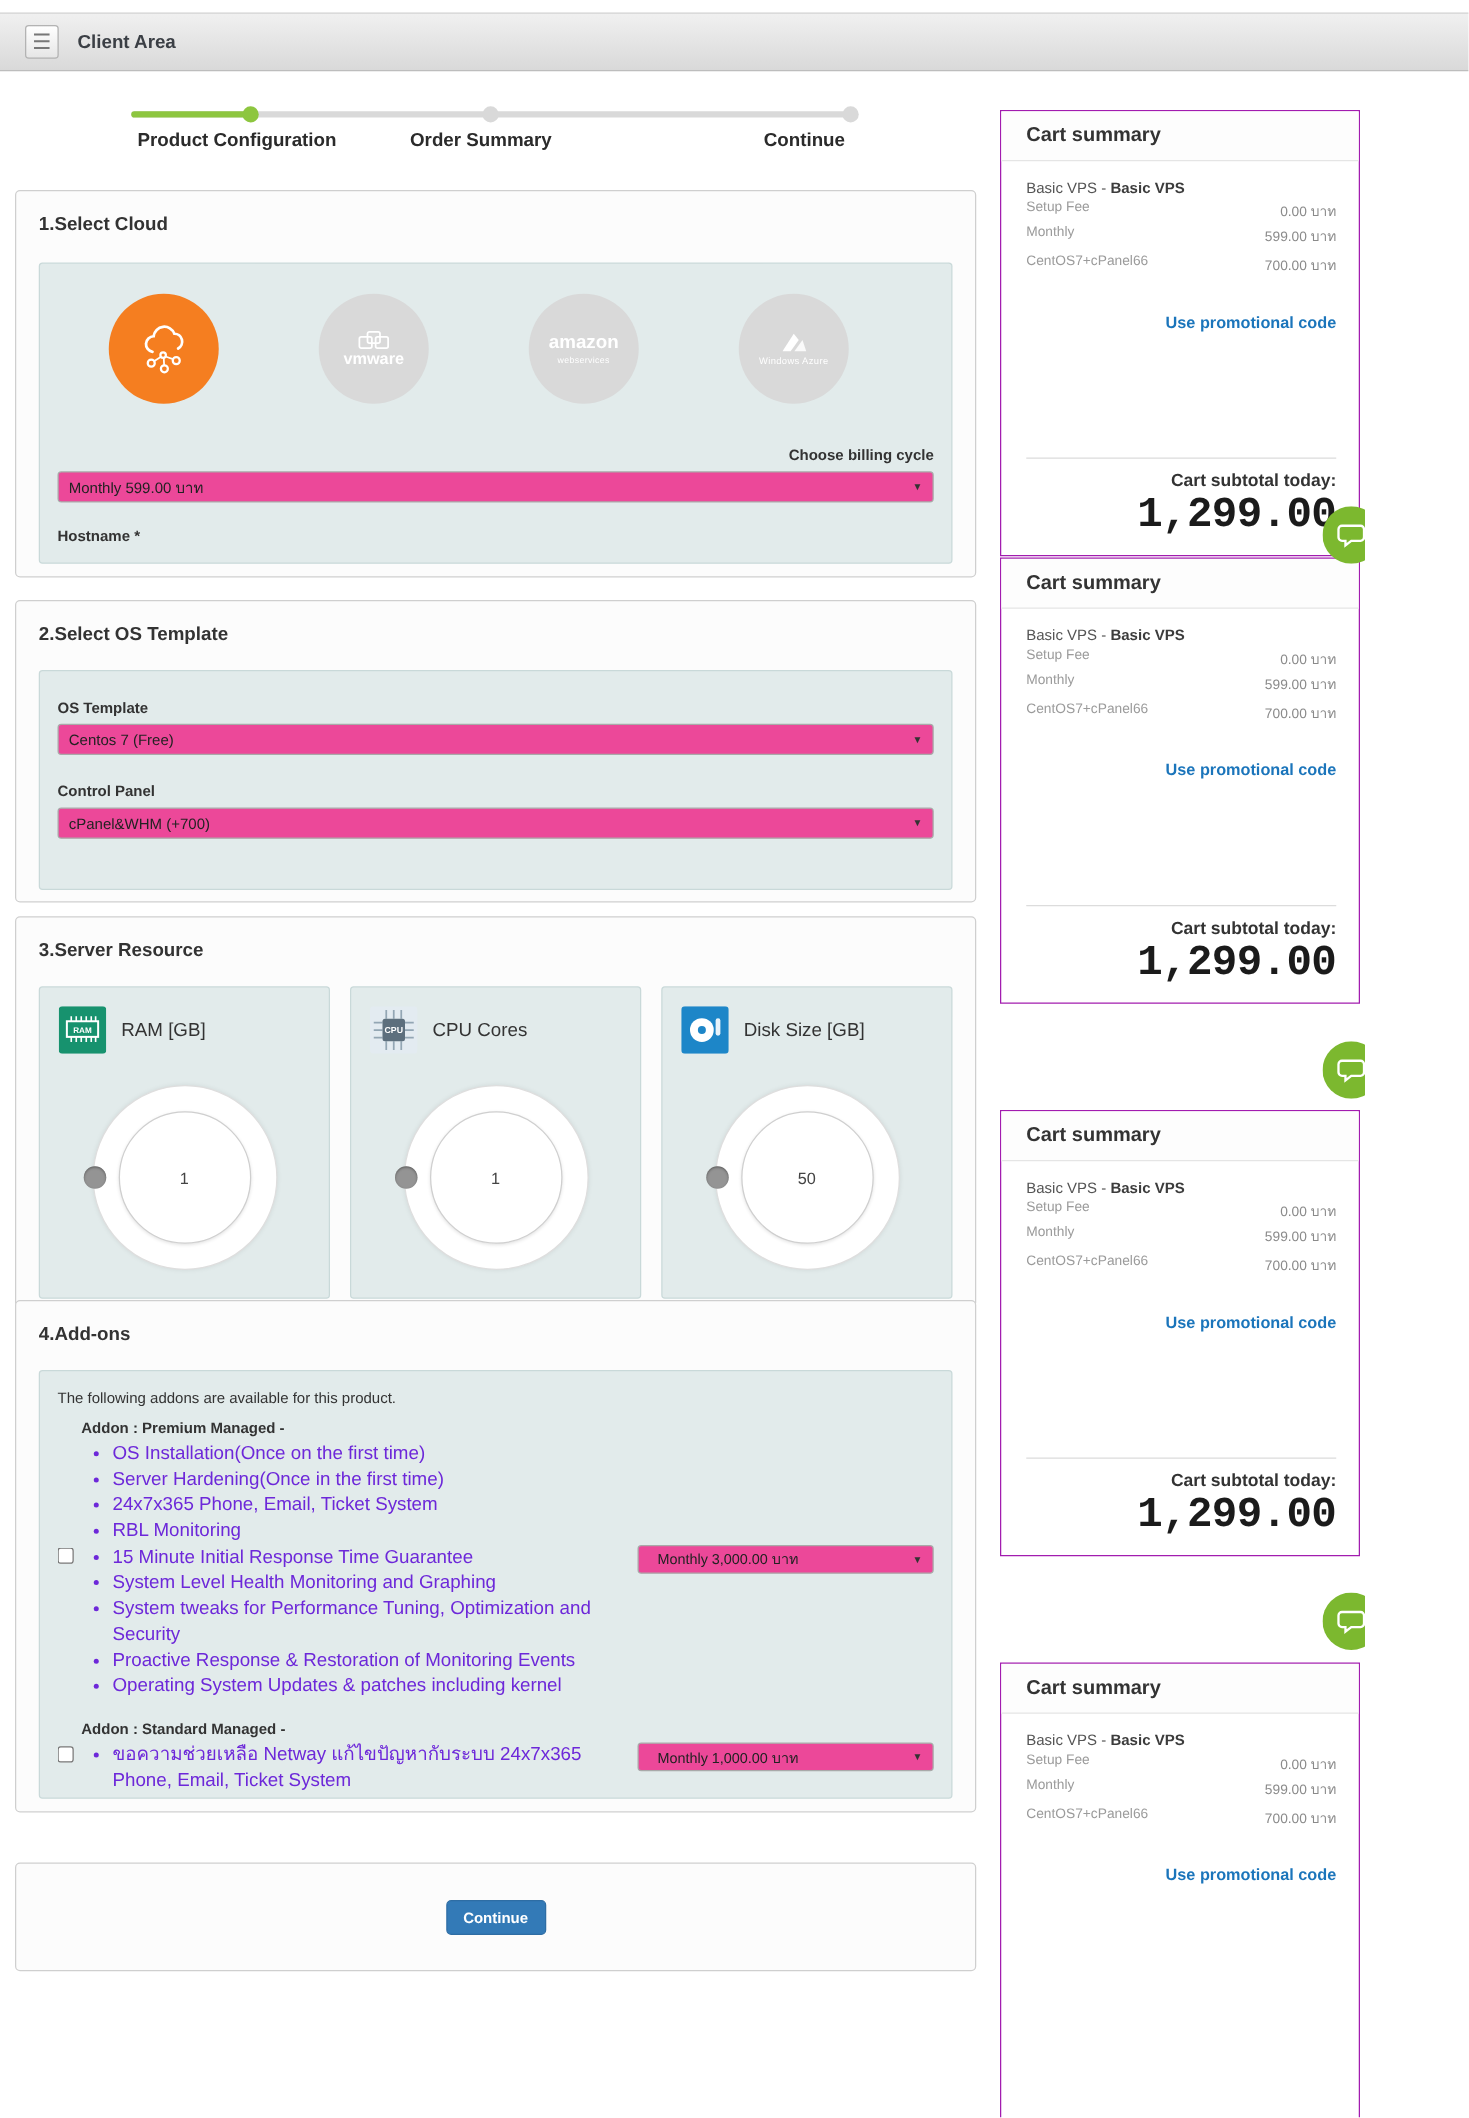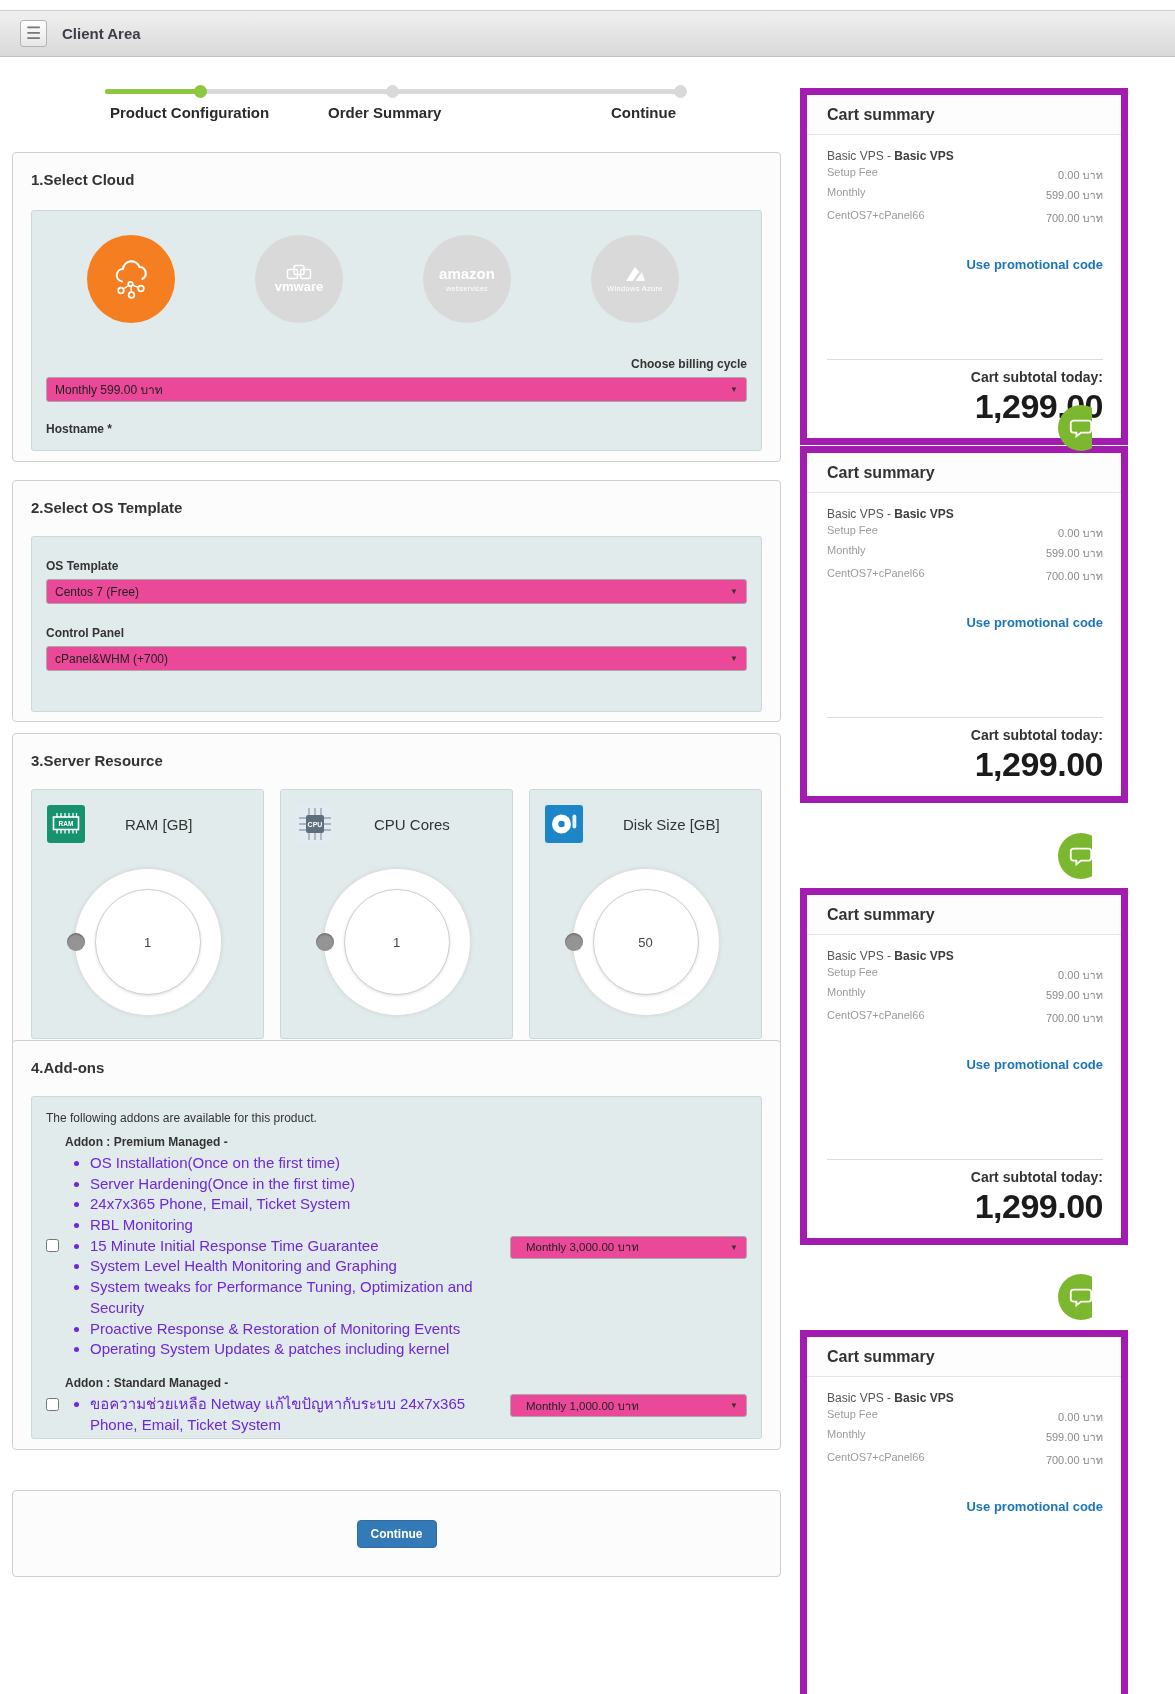--- a/index.html
+++ b/index.html
@@ -50,21 +50,21 @@
   .hn-label { margin-top: 20px; }
 
   
   .cp-label { margin-top: 22px; }
 
   
   .cards-row { margin-top: 20px; display: flex; gap: 16px; }
   .res-card { flex: 1; height: 250px; background: #e2ebeb; border: 1px solid #c9d9d9; border-radius: 3px; padding: 15px; }
   .res-head { display: flex; align-items: center; gap: 12px; }
   .res-icon svg { width: 38px; height: 38px; display: block; }
-  .res-label { font-size: 15px; color: #333; margin-left: 28px; }
+  .res-label { font-size: 15px; color: #333; }
   .knob { width: 148px; height: 148px; margin: 25px auto 0; position: relative; border-radius: 50%;
     background: #fff; border: 1px solid #dedede; box-shadow: 0 0 4px rgba(0,0,0,0.08); cursor: pointer; }
   .knob-inner { position: absolute; left: 20px; top: 20px; width: 106px; height: 106px; background: #fff;
     border: 1px solid #cfcfcf; border-radius: 50%; display: flex; align-items: center; justify-content: center;
     box-shadow: 0 1px 3px rgba(0,0,0,0.12); }
   .knob-val { font-size: 13px; color: #444; }
   .knob-handle { position: absolute; top: 50%; left: -8px; margin-top: -9px; width: 18px; height: 18px;
     background: #949494; border-radius: 50%; box-shadow: inset 0 1px 2px rgba(0,0,0,0.35); cursor: grab; }
 
   
@@ -79,39 +79,39 @@
   .addon-features li { font-size: 15px; color: #6d28d9; line-height: 1.38; }
   .addon-price { flex: none; width: 237px; margin-left: 6px; }
   .addon-price .sel-wrap { margin-top: 0; height: 23px; font-size: 11.5px; padding-left: 15px; }
 
   
   .footer-panel { display: flex; align-items: center; justify-content: center; }
   .btn-continue { background: #337ab7; border: 1px solid #2e6da4; color: #fff; font-size: 12px; font-weight: bold;
     padding: 6px 13px; border-radius: 4px; cursor: pointer; font-family: inherit; }
 
   
-  .cart { position: absolute; left: 800px; width: 328px; background: #fff; border: 7px solid #a21caf;
+  .cart { position: absolute; left: 800px; width: 288px; background: #fff; border: 1px solid #a21caf;
     display: flex; flex-direction: column; overflow: hidden; }
   .cart-1 { top: 88px;  height: 357px; }
   .cart-2 { top: 446px; height: 357px; }
   .cart-3 { top: 888px; height: 357px; }
   .cart-4 { top: 1330px; height: 500px; }
   .cart-header { flex: none; height: 40px; line-height: 39px; padding-left: 20px; font-size: 16px; font-weight: bold;
     color: #333; border-bottom: 1px solid #e5e5e5; background: #fdfdfd; }
   .cart-body { flex: 1; padding: 14px 18px 0 20px; }
   .cart-product { font-size: 12px; color: #555; margin-bottom: 3px; }
   .cart-product b { color: #3c3c3c; }
   .cart-row { display: flex; justify-content: space-between; font-size: 11px; color: #9b9b9b; margin-top: 2px; }
   .cart-row .val { color: #8a8a8a; }
   .cart-row.gap { margin-top: 5px; }
   .cart-promo { margin-top: 28px; text-align: right; }
   .cart-promo a { color: #1b75bb; font-weight: bold; font-size: 13px; text-decoration: none; cursor: pointer; }
   .cart-subtotal { flex: none; margin: 0 18px 0 20px; border-top: 1px solid #dcdcdc; padding: 9px 0 12px; text-align: right; }
   .subtotal-label { font-size: 14px; font-weight: bold; color: #333; }
-  .subtotal-value { font-size: 34px; font-weight: bold; color: #1b1b1b; margin-top: 2px; letter-spacing: -0.5px; }
+  .subtotal-value { font-size: 34px; font-weight: bold; color: #1b1b1b; margin-top: 2px; letter-spacing: -0.5px; font-family: Liberation Mono, monospace; }
 
   
   .chat-clip { position: absolute; left: 1058px; width: 34px; height: 46px; overflow: hidden; z-index: 6; }
   .chat-btn { width: 46px; height: 46px; border-radius: 50%; background: #7cb82f; border: none;
     display: flex; align-items: center; justify-content: center; cursor: pointer; }
 </style>
 </head>
 <body>
 
 <div class="page">

